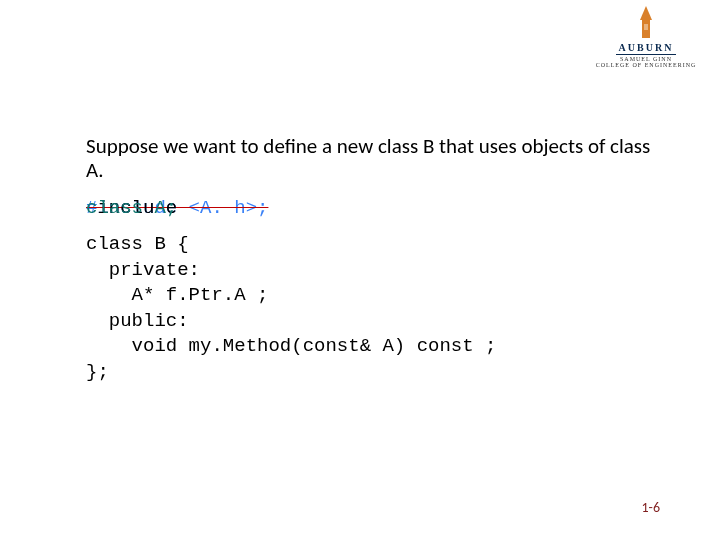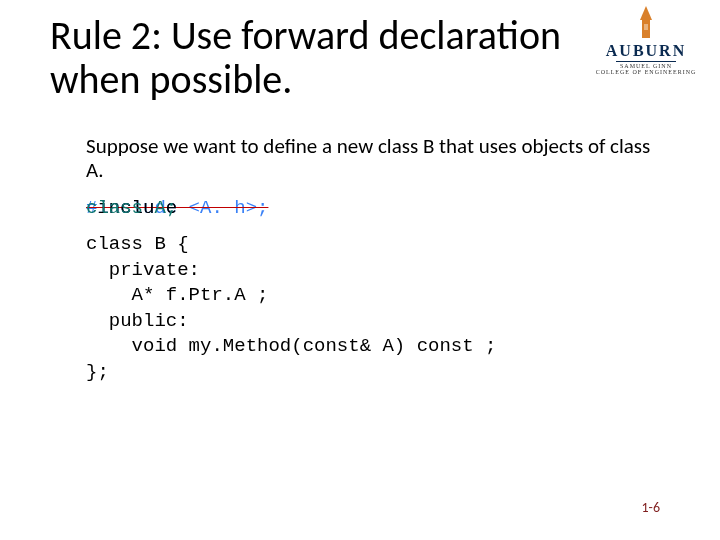--- a/index.html
+++ b/index.html
@@ -25,21 +25,21 @@
     width: 120px;
     text-align: center;
     font-family: Georgia, "Times New Roman", serif;
   }
   .logo .tower {
     display: inline-block;
     vertical-align: bottom;
   }
   .logo .wordmark {
     display: block;
-    font-size: 16px;
+    font-size: 10px;
     letter-spacing: 2px;
     color: #0a2a50;
     font-weight: bold;
     margin-top: -2px;
   }
   .logo .underline {
     display: block;
     width: 60px;
     height: 1px;
     background: #0a2a50;
@@ -124,21 +124,20 @@
         <polygon points="10,0 4,14 16,14" fill="#d9802b"></polygon>
         <rect x="8" y="18" width="4" height="6" fill="#fff" opacity="0.4"></rect>
       </svg>
     </span>
     <span class="wordmark">AUBURN</span>
     <span class="underline"></span>
     <span class="sub1">SAMUEL GINN</span>
     <span class="sub2">COLLEGE OF ENGINEERING</span>
   </div>
 
-  <h1 class="title">Rule 2: Use forward declaration when possible.</h1>
 
   <div class="body">
 
     <p class="para">Suppose we want to define a new class B that uses objects of class A.</p>
 
     <div class="code"><span class="overlay" style="width:220px;">
 <span class="layer red-strike">#include &lt;A. h&gt;;</span>
 <span class="layer" style="color:#000;"> inclu e</span>
 <span class="layer" style="color:#0f766e;">class A;</span>
 </span></div>

